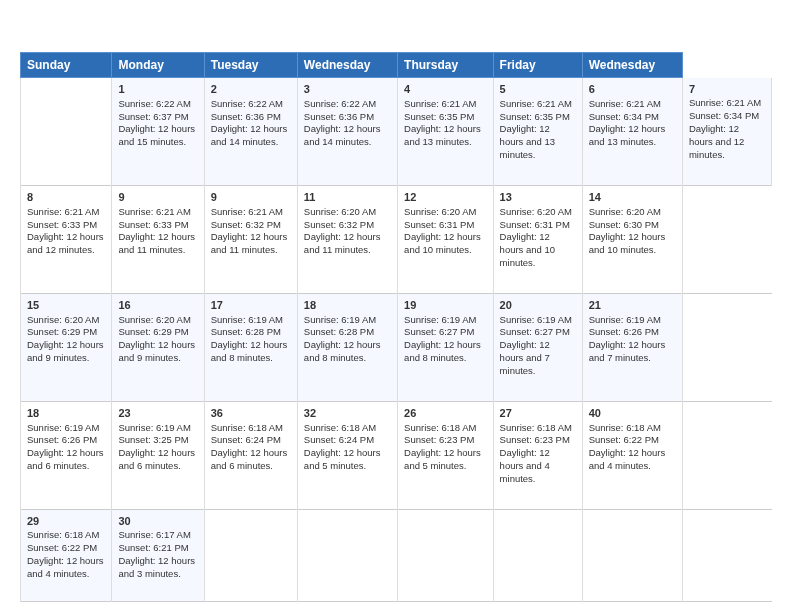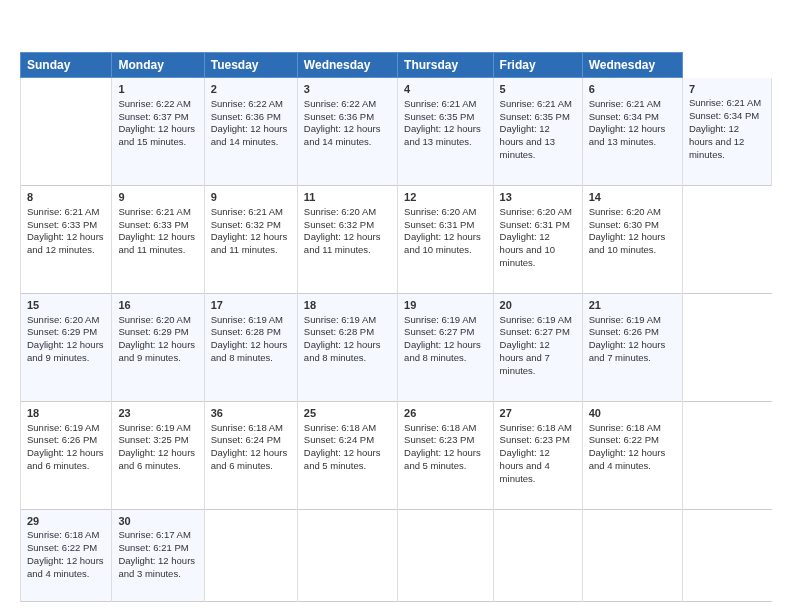--- a/index.html
+++ b/index.html
@@ -157,21 +157,21 @@
           <td><span class="day-num">17</span><span>Sunrise: 6:19 AM</span><br><span>Sunset: 6:28 PM</span><br><span>Daylight: 12 hours and 8 minutes.</span></td>
           <td><span class="day-num">18</span><span>Sunrise: 6:19 AM</span><br><span>Sunset: 6:28 PM</span><br><span>Daylight: 12 hours and 8 minutes.</span></td>
           <td><span class="day-num">19</span><span>Sunrise: 6:19 AM</span><br><span>Sunset: 6:27 PM</span><br><span>Daylight: 12 hours and 8 minutes.</span></td>
           <td><span class="day-num">20</span><span>Sunrise: 6:19 AM</span><br><span>Sunset: 6:27 PM</span><br><span>Daylight: 12 hours and 7 minutes.</span></td>
           <td><span class="day-num">21</span><span>Sunrise: 6:19 AM</span><br><span>Sunset: 6:26 PM</span><br><span>Daylight: 12 hours and 7 minutes.</span></td>
         </tr>
         <tr>
           <td><span class="day-num">18</span><span>Sunrise: 6:19 AM</span><br><span>Sunset: 6:26 PM</span><br><span>Daylight: 12 hours and 6 minutes.</span></td>
           <td><span class="day-num">23</span><span>Sunrise: 6:19 AM</span><br><span>Sunset: 3:25 PM</span><br><span>Daylight: 12 hours and 6 minutes.</span></td>
           <td><span class="day-num">36</span><span>Sunrise: 6:18 AM</span><br><span>Sunset: 6:24 PM</span><br><span>Daylight: 12 hours and 6 minutes.</span></td>
-          <td><span class="day-num">25</span><span>Sunrise: 6:18 AM</span><br><span>Sunset: 6:24 PM</span><br><span>Daylight: 12 hours and 5 minutes.</span></td>
+          <td><span class="day-num">32</span><span>Sunrise: 6:18 AM</span><br><span>Sunset: 6:24 PM</span><br><span>Daylight: 12 hours and 5 minutes.</span></td>
           <td><span class="day-num">26</span><span>Sunrise: 6:18 AM</span><br><span>Sunset: 6:23 PM</span><br><span>Daylight: 12 hours and 5 minutes.</span></td>
           <td><span class="day-num">27</span><span>Sunrise: 6:18 AM</span><br><span>Sunset: 6:23 PM</span><br><span>Daylight: 12 hours and 4 minutes.</span></td>
           <td><span class="day-num">40</span><span>Sunrise: 6:18 AM</span><br><span>Sunset: 6:22 PM</span><br><span>Daylight: 12 hours and 4 minutes.</span></td>
         </tr>
         <tr>
           <td><span class="day-num">29</span><span>Sunrise: 6:18 AM</span><br><span>Sunset: 6:22 PM</span><br><span>Daylight: 12 hours and 4 minutes.</span></td>
           <td><span class="day-num">30</span><span>Sunrise: 6:17 AM</span><br><span>Sunset: 6:21 PM</span><br><span>Daylight: 12 hours and 3 minutes.</span></td>
           <td class="empty-cell"></td>
           <td class="empty-cell"></td>
           <td class="empty-cell"></td>

